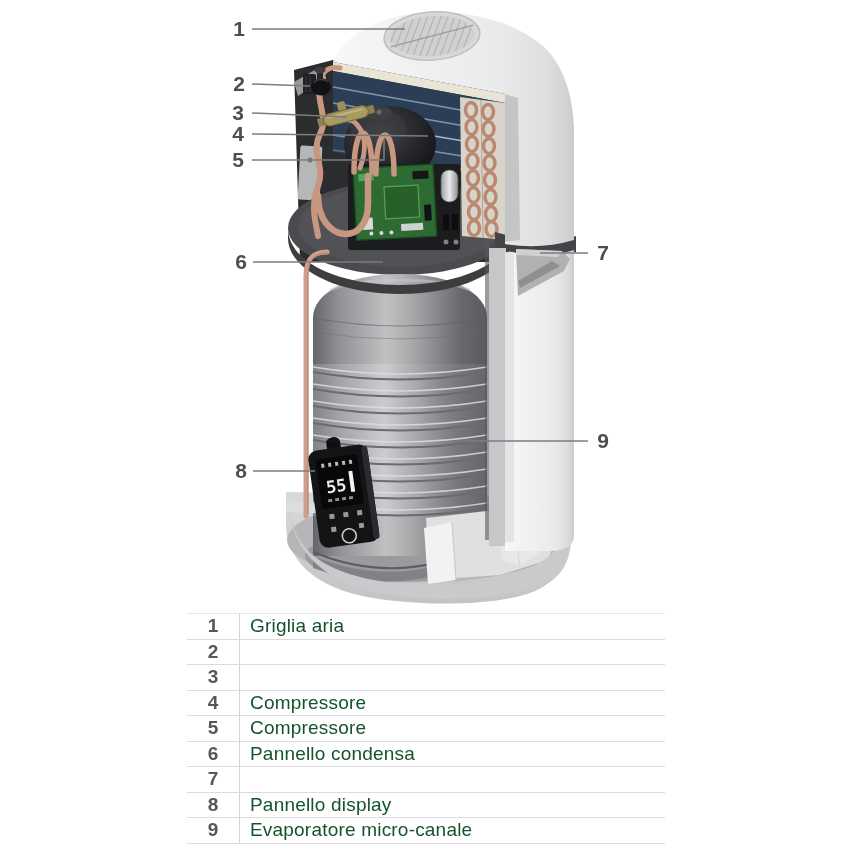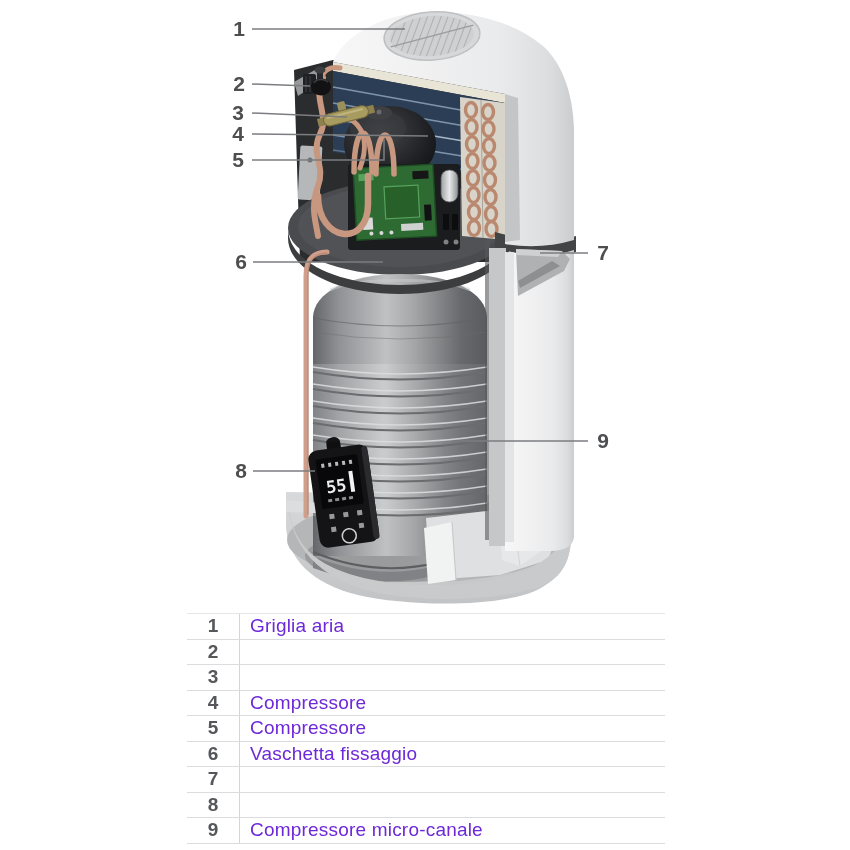--- a/index.html
+++ b/index.html
@@ -7,21 +7,21 @@
   .stage{position:relative;width:850px;height:850px;overflow:hidden;background:#fff;}
   .device-svg{position:absolute;left:0;top:0;}
   .callout-num{font-size:21px;font-weight:600;fill:#4d4e50;font-family:"Liberation Sans",sans-serif;}
   .leader{stroke:#7b7d80;stroke-width:1.5;fill:none;}
   .legend{position:absolute;left:187px;top:613px;width:478px;}
   .legend-row{display:flex;height:24.5px;border-bottom:1px solid #dbdcdd;align-items:stretch;}
   .legend-row:first-child{border-top:1px solid #e5e6e7;}
   .legend-num{flex:0 0 52px;display:flex;align-items:center;justify-content:center;
     font-size:19px;font-weight:600;color:#56575b;border-right:1px solid #d4d5d7;}
   .legend-label{display:flex;align-items:center;padding-left:10px;font-size:19px;
-    color:#6d28d9;letter-spacing:.2px;white-space:nowrap;}
+    color:#14532d;letter-spacing:.2px;white-space:nowrap;}
 </style>
 </head>
 <body>
 
 <div class="stage">
 
 <svg class="device-svg" width="850" height="612" viewBox="0 0 850 612">
   <defs>
     <linearGradient id="shellGrad" x1="0" y1="0" x2="1" y2="0">
       <stop offset="0" stop-color="#f7f7f8"></stop>
@@ -337,27 +337,28 @@
   <div class="legend-row">
     <span class="legend-num">4</span>
     <span class="legend-label">Compressore</span>
   </div>
   <div class="legend-row">
     <span class="legend-num">5</span>
     <span class="legend-label">Compressore</span>
   </div>
   <div class="legend-row">
     <span class="legend-num">6</span>
-    <span class="legend-label">Vaschetta fissaggio</span>
+    <span class="legend-label">Pannello condensa</span>
   </div>
   <div class="legend-row">
     <span class="legend-num">7</span>
   </div>
   <div class="legend-row">
     <span class="legend-num">8</span>
+    <span class="legend-label">Pannello display</span>
   </div>
   <div class="legend-row">
     <span class="legend-num">9</span>
-    <span class="legend-label">Compressore micro-canale</span>
+    <span class="legend-label">Evaporatore micro-canale</span>
   </div>
 </div>
 
 </div>
 
 </body></html>

